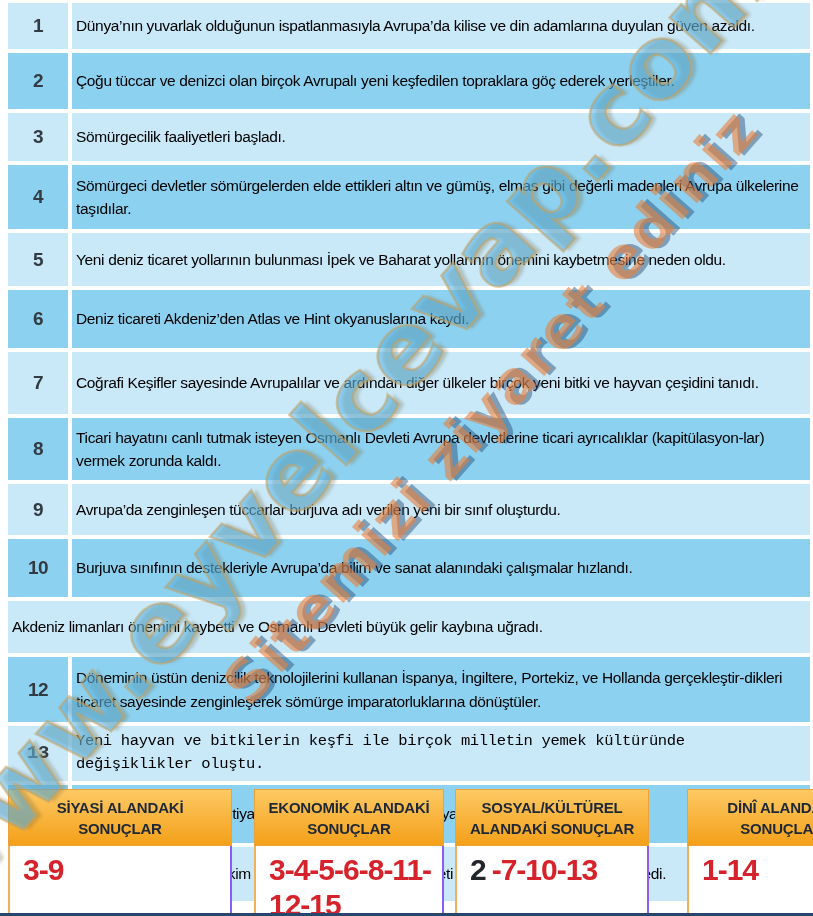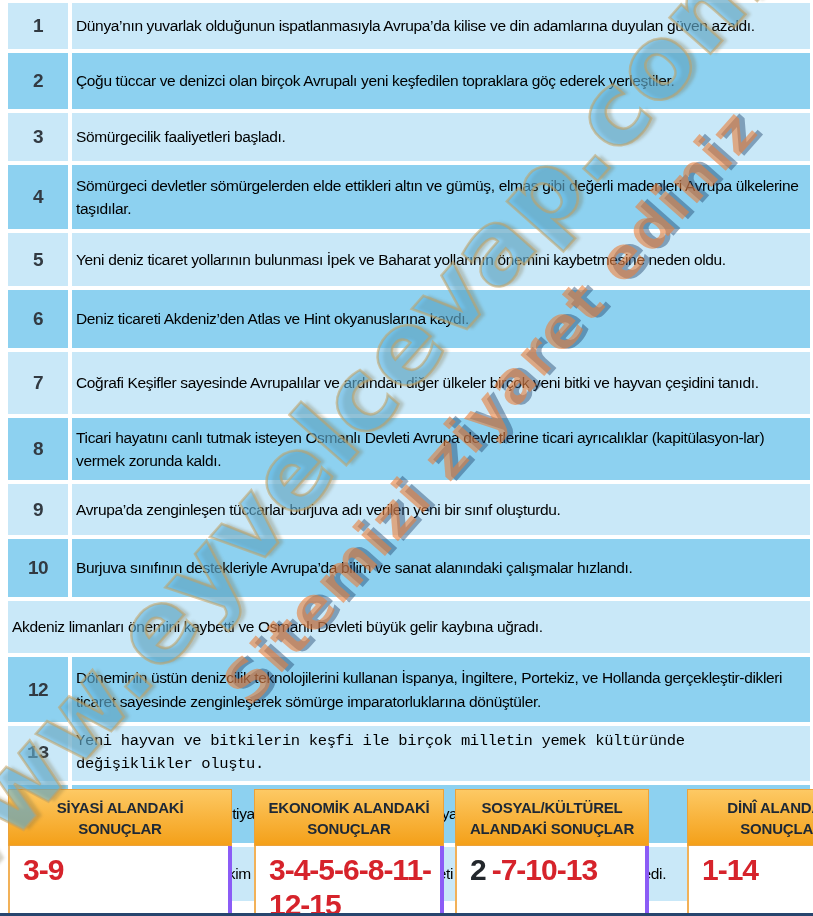--- a/index.html
+++ b/index.html
@@ -82,21 +82,21 @@
     line-height:1.4;
     text-align:center;
     color:#1d2836;
     letter-spacing:-0.2px;
   }
   .box-body{
     box-sizing:border-box;
     height:70px;
     background:#ffffff;
     border-left:2px solid #f2b158;
-    border-right:4px solid #8b5cf6;
+    border-right:2px solid #8b5cf6;
     padding:7px 4px 0 13px;
     font-weight:bold;
     font-size:30px;
     letter-spacing:-1px;
     line-height:1.15;
   }
   .val-red{color:#d6232b;}
   .val-dark{color:#23272c;margin-right:6px;}
 
   

